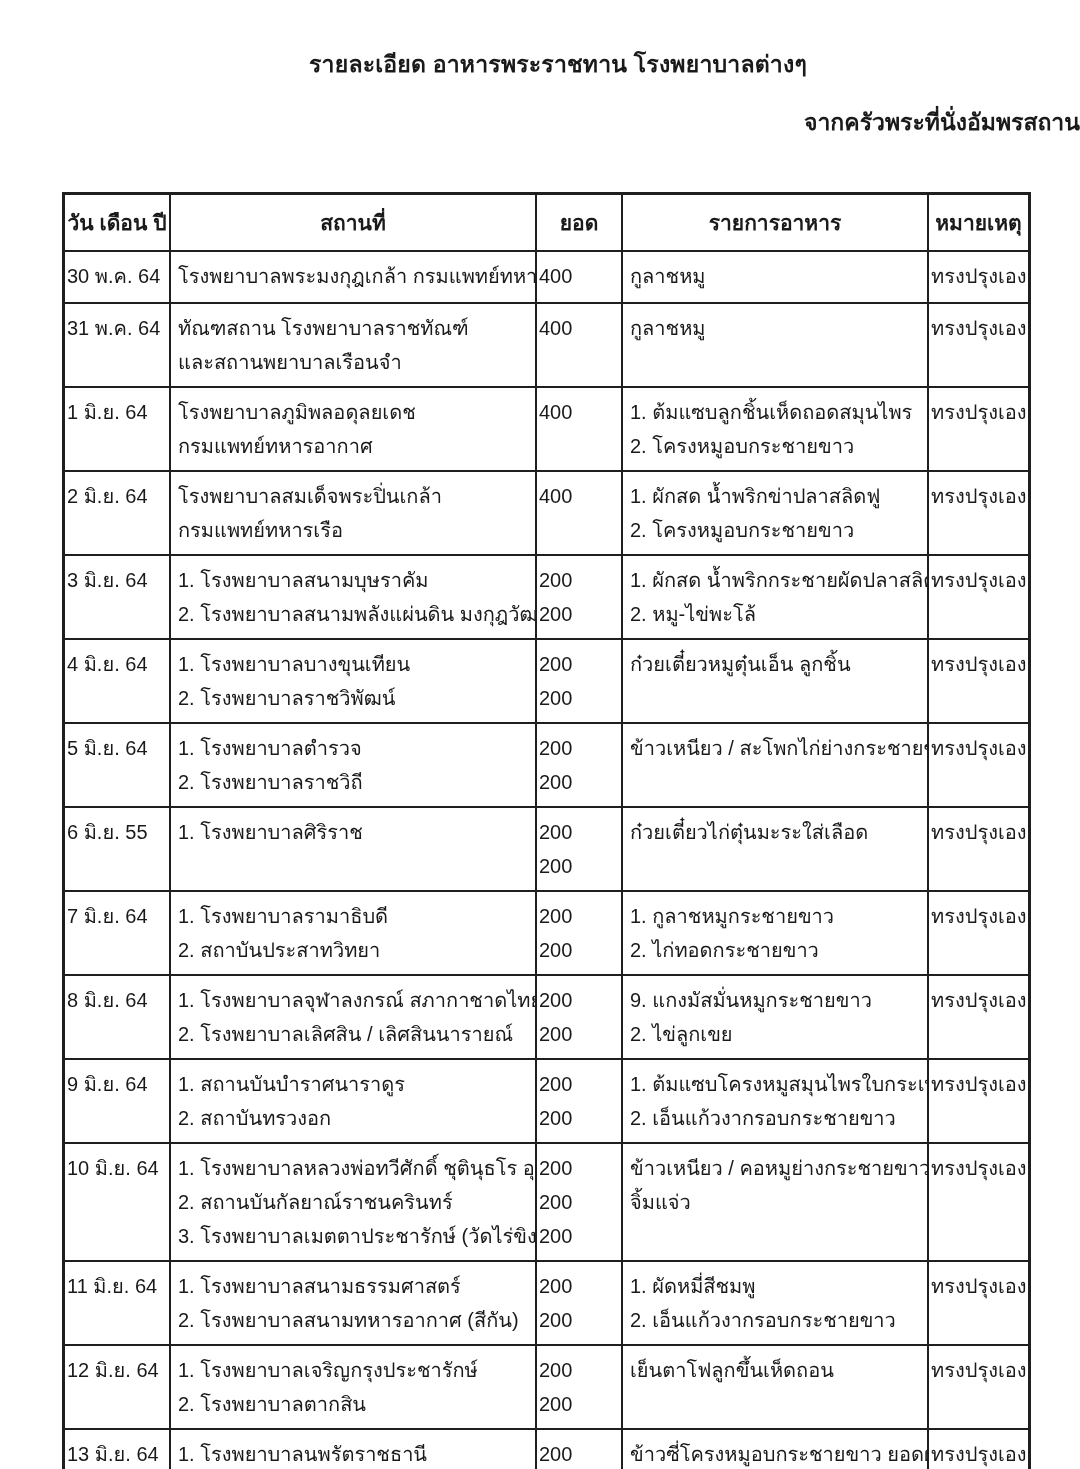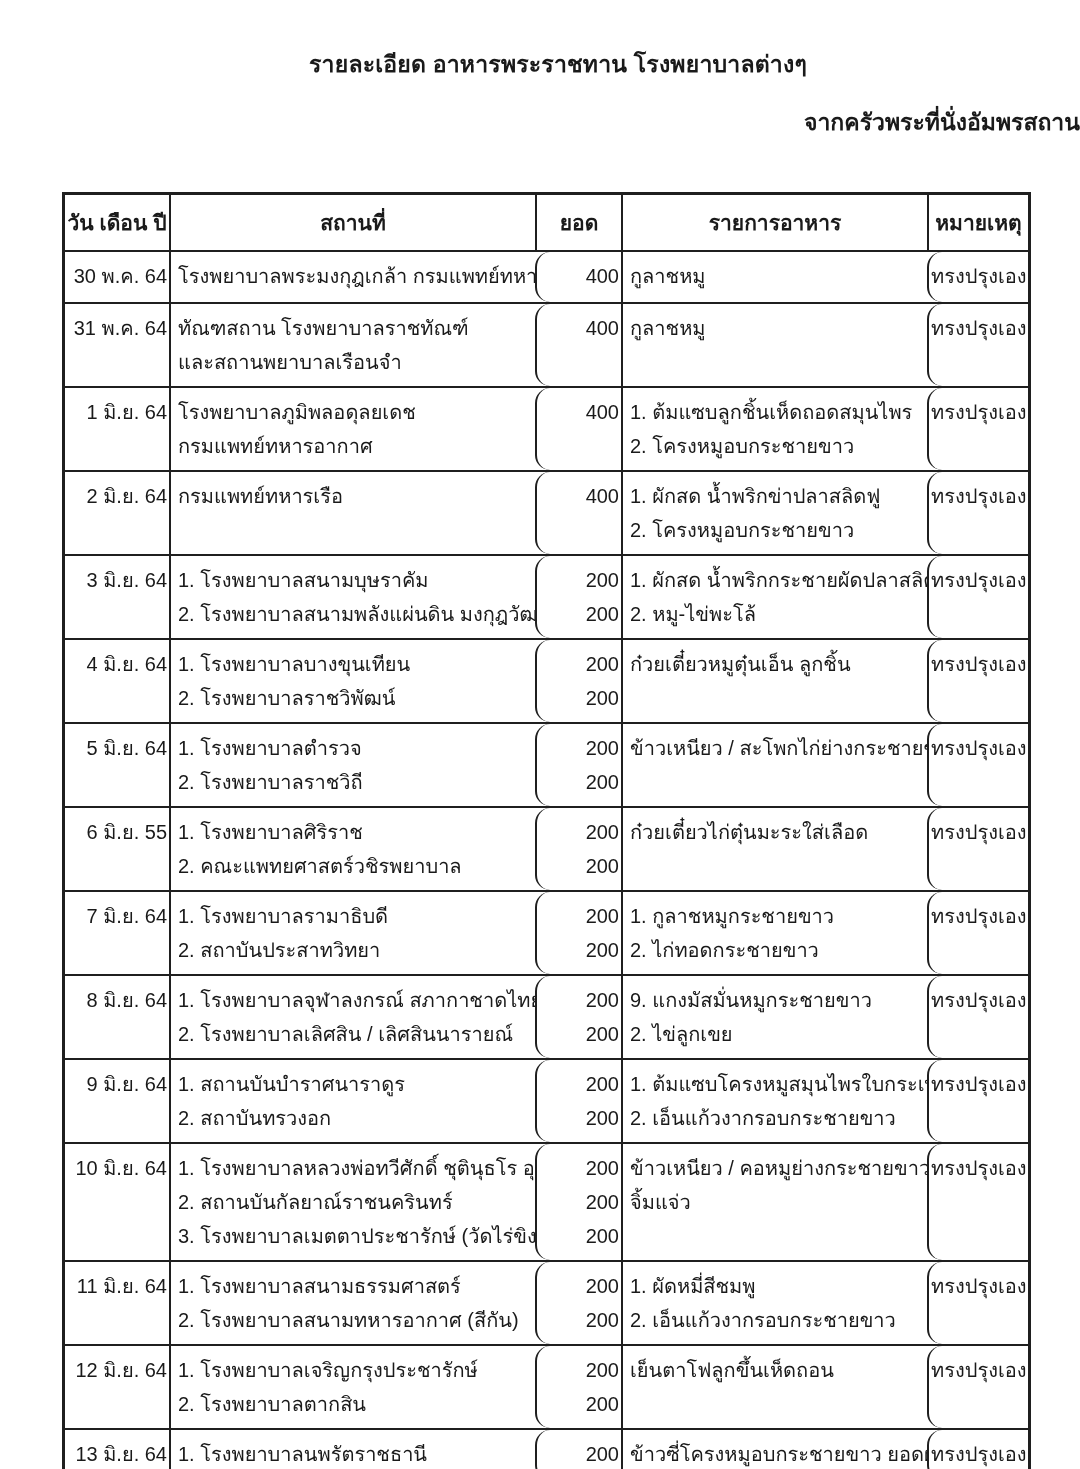--- a/index.html
+++ b/index.html
@@ -48,21 +48,21 @@
     padding: 7px 4px 7px 7px;
     overflow: hidden;
   }
   .cell + .cell { border-left: 2px solid var(--line); }
   .line {
     height: 34px;
     line-height: 34px;
     font-size: 20px;
     white-space: nowrap;
   }
-  .c-date, .c-total, .c-note { text-align: right; padding-left: 2px; padding-right: 2px; border-radius: 15px; }
+  .c-date, .c-total, .c-note { text-align: left; padding-left: 2px; padding-right: 2px; }
   .header-row { min-height: 55px; }
   .header-row .cell {
     display: flex;
     align-items: center;
     justify-content: center;
     font-size: 21px;
     padding: 5px 2px;
     font-weight: bold;
   }
 </style>
@@ -137,20 +137,21 @@
     <div class="cell c-note">
           <div class="line">ทรงปรุงเอง</div>
         </div>
   </div>
 
   <div class="row">
     <div class="cell c-date">
           <div class="line">2 มิ.ย. 64</div>
         </div>
     <div class="cell c-place">
+          <div class="line">โรงพยาบาลสมเด็จพระปิ่นเกล้า</div>
           <div class="line">กรมแพทย์ทหารเรือ</div>
         </div>
     <div class="cell c-total">
           <div class="line">400</div>
         </div>
     <div class="cell c-menu">
           <div class="line">1. ผักสด น้ำพริกข่าปลาสลิดฟู</div>
           <div class="line">2. โครงหมูอบกระชายขาว</div>
         </div>
     <div class="cell c-note">
@@ -218,21 +219,20 @@
           <div class="line">ทรงปรุงเอง</div>
         </div>
   </div>
 
   <div class="row">
     <div class="cell c-date">
           <div class="line">6 มิ.ย. 55</div>
         </div>
     <div class="cell c-place">
           <div class="line">1. โรงพยาบาลศิริราช</div>
-          <div class="line">2. คณะแพทยศาสตร์วชิรพยาบาล</div>
         </div>
     <div class="cell c-total">
           <div class="line">200</div>
           <div class="line">200</div>
         </div>
     <div class="cell c-menu">
           <div class="line">ก๋วยเตี๋ยวไก่ตุ๋นมะระใส่เลือด</div>
         </div>
     <div class="cell c-note">
           <div class="line">ทรงปรุงเอง</div>

